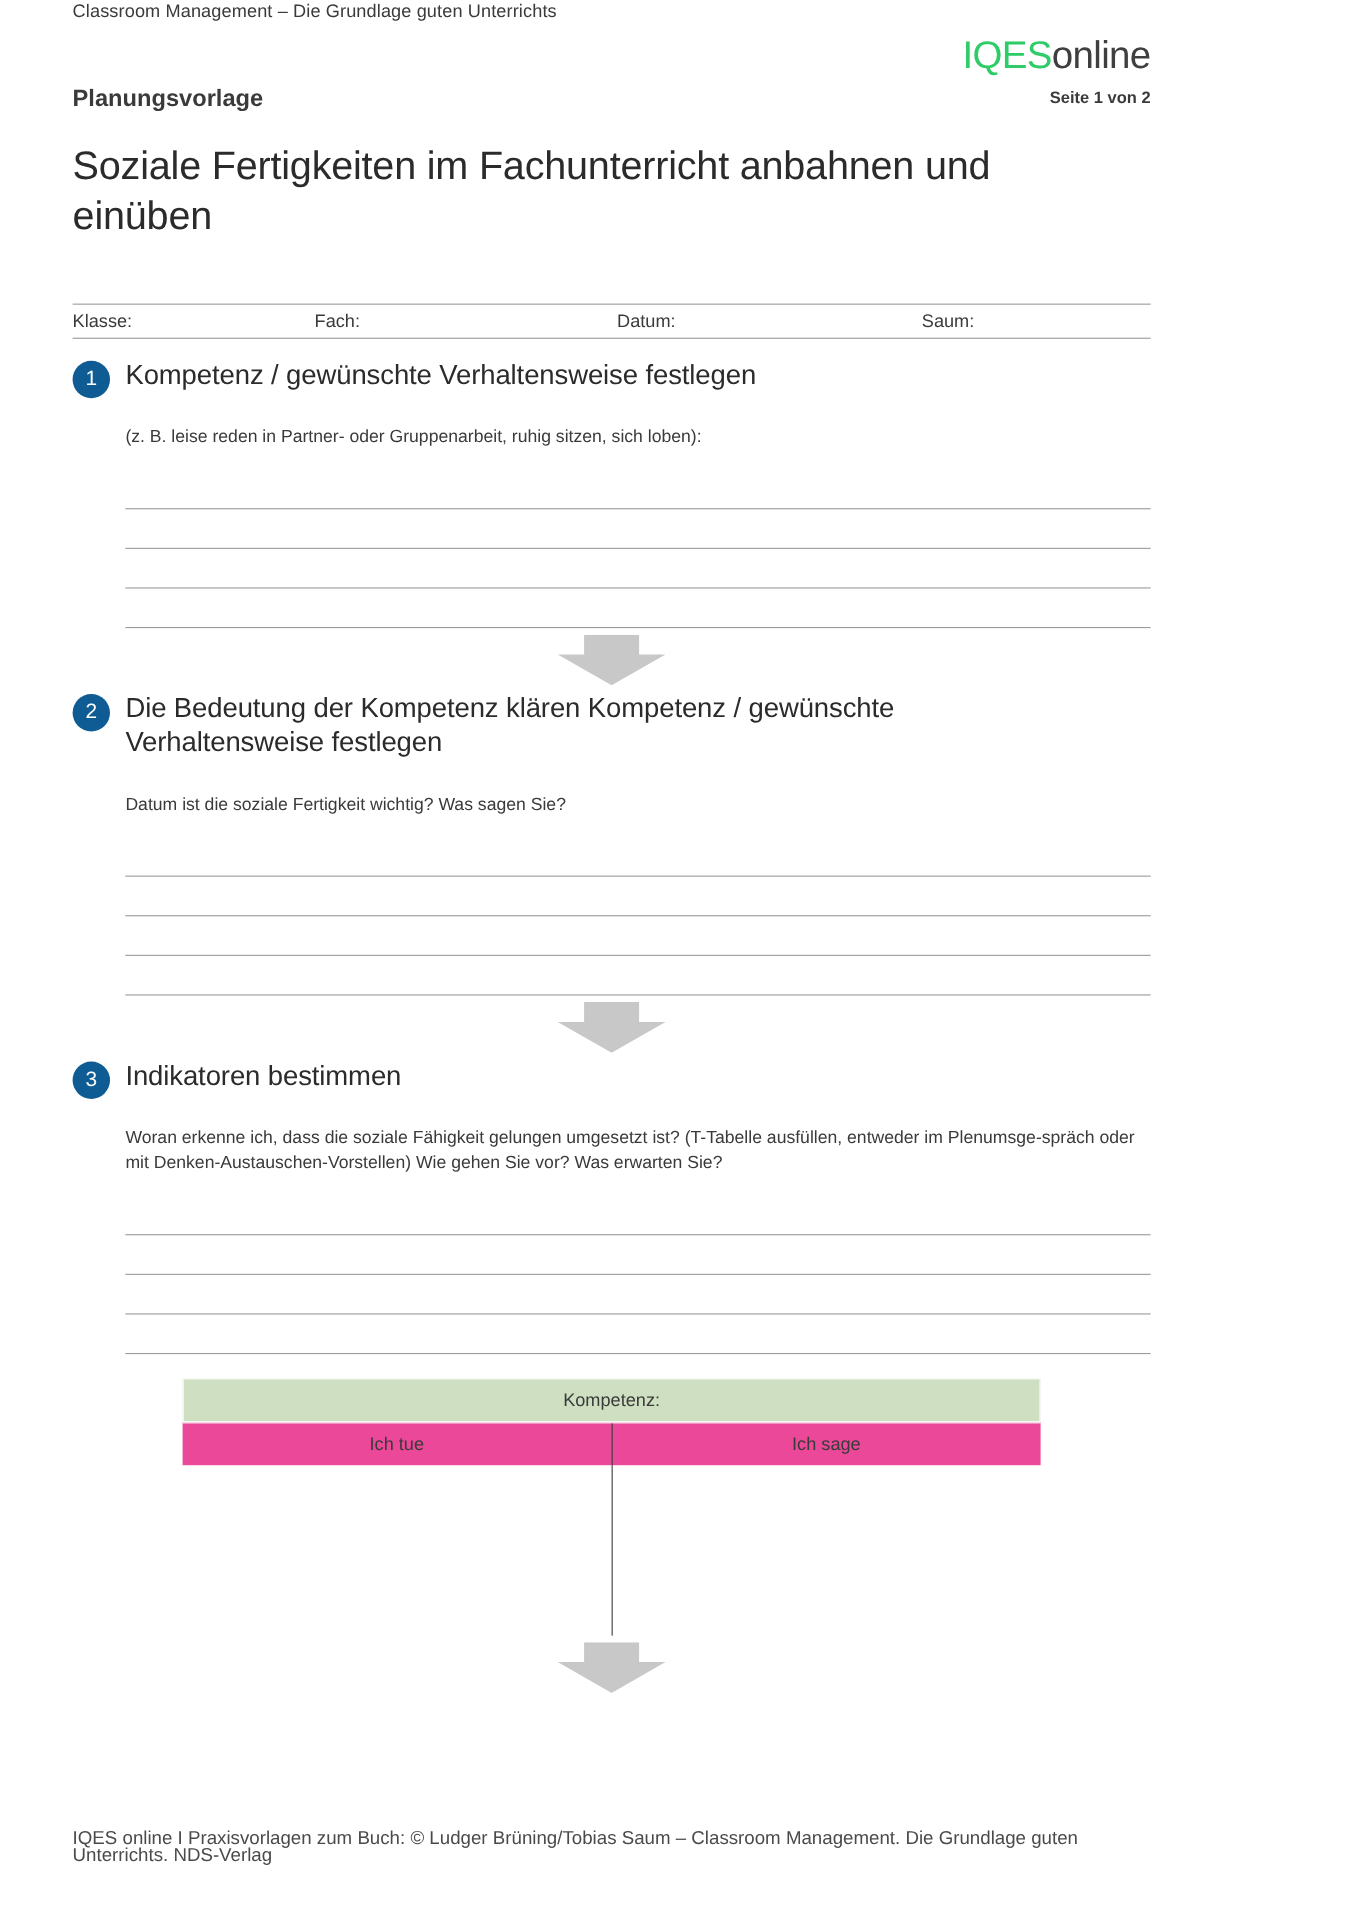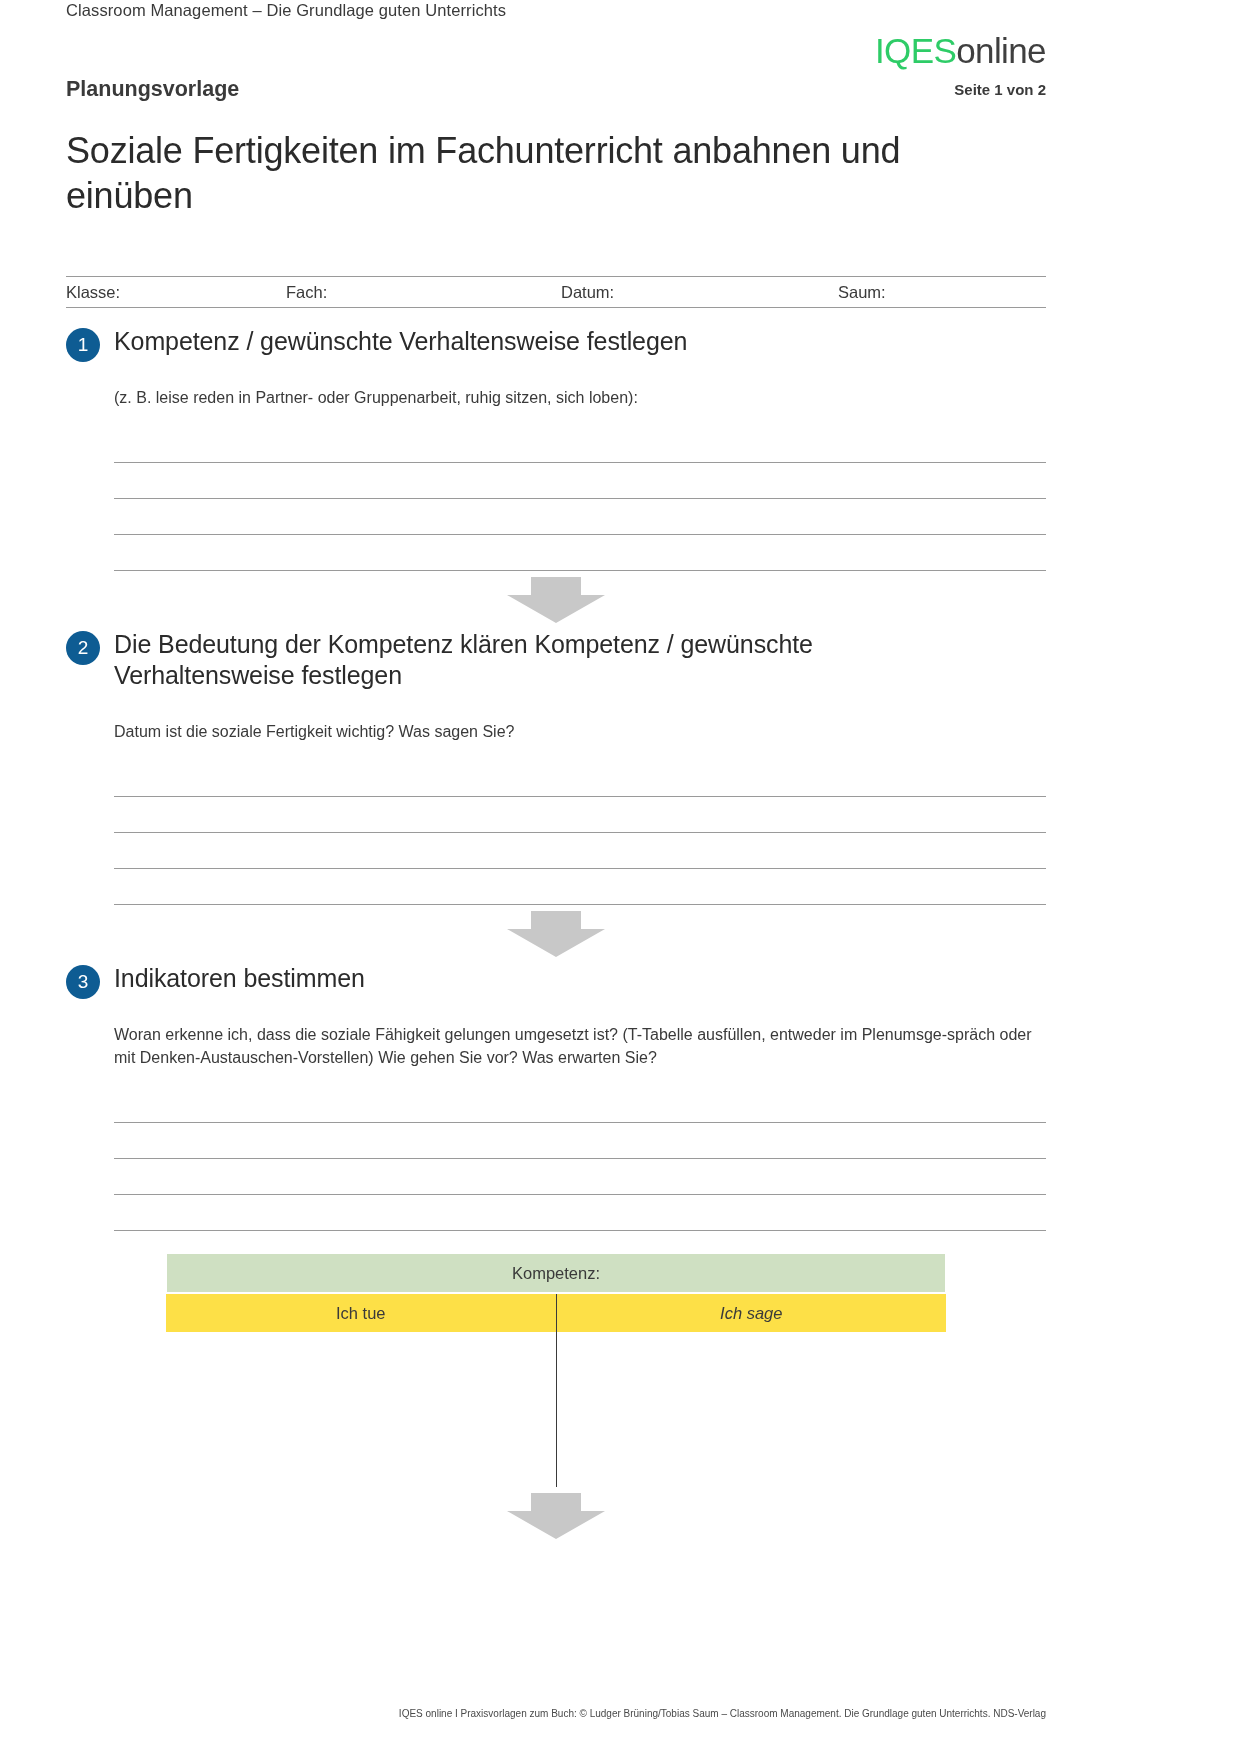--- a/index.html
+++ b/index.html
@@ -173,55 +173,54 @@
     background: #cfe0c2;
     border: 1px solid #ffffff;
     text-align: center;
     font-size: 16.5px;
     color: #3a3a3a;
     padding: 9px 0;
     line-height: 20px;
   }
   .tt-cols {
     display: flex;
-    background: #fde047;
+    background: #ec4899;
     border-top: 1px solid #ffffff;
   }
   .tt-col {
     flex: 1 1 50%;
     text-align: center;
     font-size: 16.5px;
     color: #3a3a3a;
     padding: 9px 0;
     line-height: 20px;
   }
-  .tt-col + .tt-col { border-left: 1px solid #3a3a3a; font-style: italic; }
+  .tt-col + .tt-col { border-left: 1px solid #3a3a3a; }
   .tt-body {
     position: relative;
     height: 155px;
   }
   .tt-divider {
     position: absolute;
     left: 50%;
     top: 0;
     bottom: 0;
     width: 0;
     border-left: 1px solid #3a3a3a;
   }
 
   
   .footer {
     position: absolute;
     left: 66px;
-    bottom: 32px;
+    bottom: 59px;
     width: 980px;
-    font-size: 10px;
+    font-size: 17px;
     color: #4a4a4a;
     line-height: 16px;
-    text-align: right;
   }
 </style>
 </head>
 <body>
 
 <div class="page">
   <div class="inner">
 
     <div class="header-row">
       <div class="doc-kicker">Classroom Management – Die Grundlage guten Unterrichts</div>

